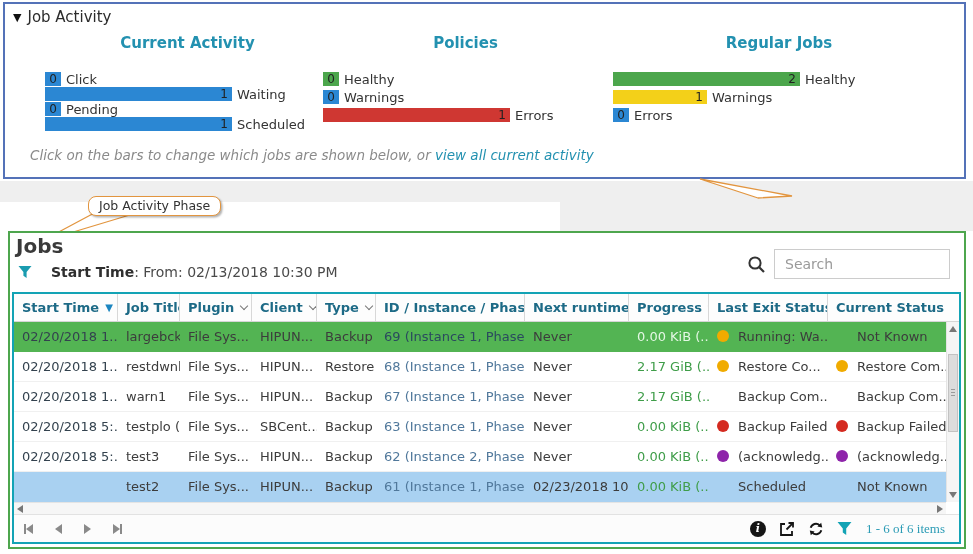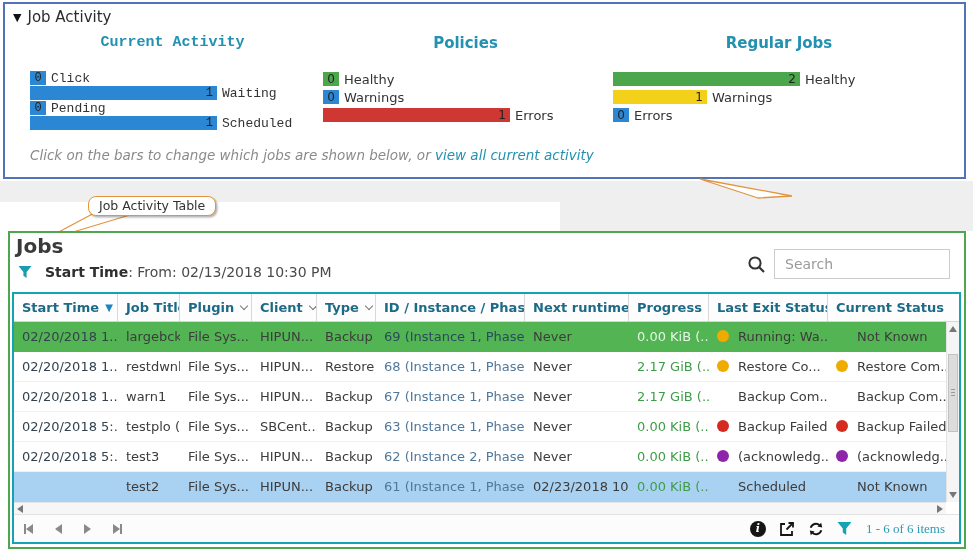--- a/index.html
+++ b/index.html
@@ -8,21 +8,21 @@
   #stage { position:relative; width:973px; height:554px; background:#fff; }
 
   
   .chart-panel { position:absolute; left:3px; top:2px; width:963px; height:177px;
     background:#fff; border:2px solid #5472b8; }
   .panel-head { position:absolute; left:8px; top:4px; display:flex; align-items:center; gap:6px;
     font-size:15px; color:#2b2b2b; cursor:pointer; }
   .collapse-tri { font-size:11px; color:#111; }
   .chart-title { text-align:center; font-weight:bold; font-size:15px; color:#2391b0; margin-bottom:20px; }
   .group { position:absolute; top:30px; }
-  .group:nth-child(1) { left:25px;  width:285px;font-family:Liberation Mono, monospace; }
+  .group:nth-child(1) { left:40px;  width:285px; }
   .group:nth-child(2) { left:318px; width:285px; }
   .group:nth-child(3) { left:608px; width:332px; }
   .bar-row { display:flex; align-items:center; height:14px; margin-bottom:4px; }
   .group:nth-child(1) .bar-row { margin-bottom:1px; }
   .bar { height:14px; display:flex; align-items:center; justify-content:flex-end;
     font-size:12px; color:#222; padding-right:4px; cursor:pointer; }
   .bar.zero { justify-content:center; padding-right:0; }
   .bar-label { font-size:13px; color:#333; margin-left:5px; white-space:nowrap; }
   .chart-note { position:absolute; left:25px; bottom:14px; font-style:italic;
     font-size:13.5px; color:#8a8a8a; }
@@ -35,21 +35,21 @@
   .callout { position:absolute; background:#fff; border:1px solid #e2953f; border-radius:8px;
     font-size:12.5px; color:#333; padding:1px 10px 2px; white-space:nowrap;
     box-shadow:1.5px 1.5px 2px rgba(0,0,0,.3); }
   .callout.left  { left:88px; top:196px; }
   .callout.right { left:747px; top:195px; }
 
   
   .jobs-panel { position:absolute; left:8px; top:231px; width:958px; height:318px;
     background:#fff; border:2px solid #4ea64e; }
   .jobs-title { position:absolute; left:6px; top:1px; font-size:20px; font-weight:bold; color:#3a3a3a; }
-  .filter-line { position:absolute; left:8px; top:31px; display:flex; align-items:center; gap:13px;
+  .filter-line { position:absolute; left:8px; top:31px; display:flex; align-items:center; gap:19px;
     font-size:14px; color:#4a4a4a; }
   .filter-line b { color:#2f2f2f; }
   .search-wrap { position:absolute; right:14px; top:16px; display:flex; align-items:center; gap:8px; }
   .search-wrap input { width:176px; height:30px; border:1px solid #ccc; padding:0 10px;
     font-size:14px; color:#555; outline:none; font-family:inherit; }
   .search-wrap input::placeholder { color:#9a9a9a; }
 
   
   .grid { position:absolute; left:2px; right:3px; top:59px; bottom:3px;
     border:2px solid #13a3b5; background:#fff; display:flex; flex-direction:column; }
@@ -175,21 +175,21 @@
       </div>
     <div class="chart-note">
       <span>Click on the bars to change which jobs are shown below, or </span><a>view all current activity</a>
     </div>
   </div>
 
   <svg id="tails" viewBox="0 0 973 554">
     <polygon points="98,211 40,242 133,214" fill="#ffffff" stroke="#e2953f" stroke-width="1.3"></polygon>
     <polygon points="758,198 700,179 792,196" fill="#ffffff" stroke="#e2953f" stroke-width="1.3"></polygon>
   </svg>
-  <div class="callout left">Job Activity Table</div>
+  <div class="callout left">Job Activity Phase</div>
 
   <div class="jobs-panel">
     <div class="jobs-title">Jobs</div>
 
     <div class="filter-line">
       <svg width="14" height="14" viewBox="0 0 14 14">
         <path d="M0.5,1 H13.5 L8.6,7 V13 L5.4,10.8 V7 Z" fill="#1a9cb0"></path>
       </svg>
       <span><b>Start Time</b><span>: From: 02/13/2018 10:30 PM</span></span>
     </div>

